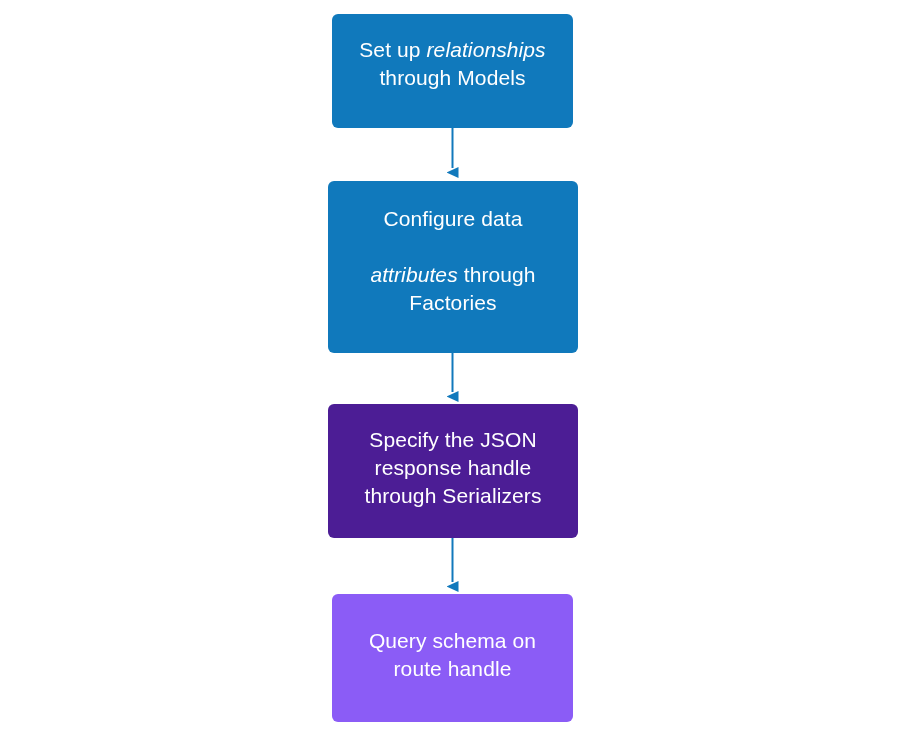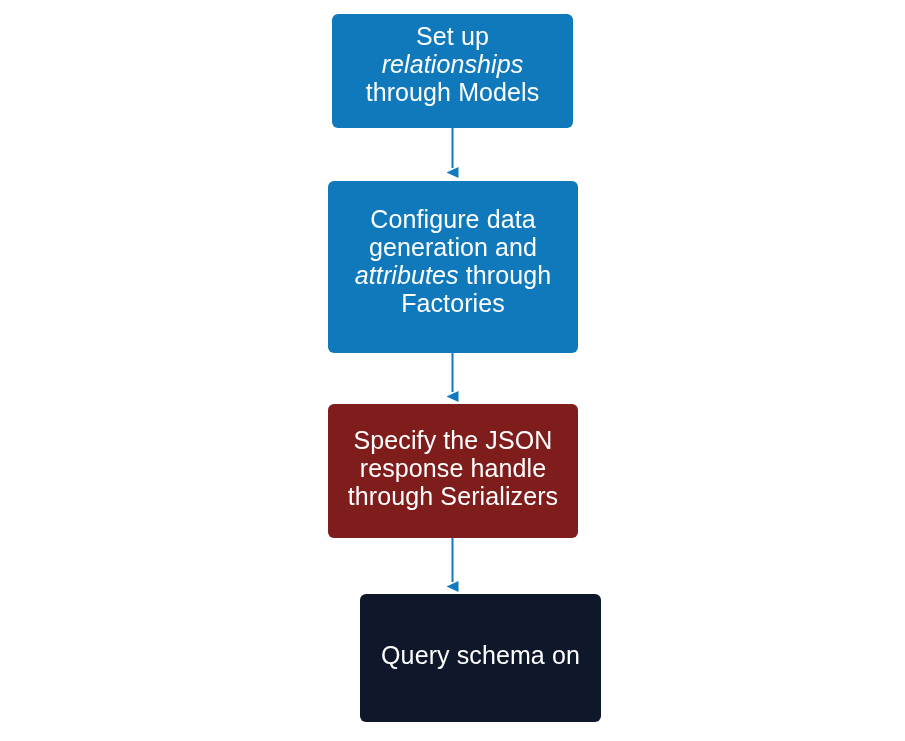--- a/index.html
+++ b/index.html
@@ -20,21 +20,21 @@
   }
   .node {
     position: absolute;
     box-sizing: border-box;
     border-radius: 6px;
     display: flex;
     align-items: center;
     justify-content: center;
     text-align: center;
     color: #ffffff;
-    font-size: 25px;
+    font-size: 21px;
     line-height: 28px;
     font-weight: 400;
     letter-spacing: 0.1px;
     padding: 4px 10px;
     -webkit-font-smoothing: antialiased;
   }
   .node .label {
     display: block;
     width: 100%;
   }
@@ -91,24 +91,24 @@
     <g>
       <line x1="452.5" y1="538" x2="452.5" y2="582" stroke="#1179bc" stroke-width="2" marker-end="url(#arrowhead)"></line>
     </g>
   </svg>
 
   <div class="node" id="node-models" style="background: rgb(16, 121, 188);">
     <span class="label"><span>Set up </span><em>relationships</em><br><span>through </span><strong>Models</strong></span>
   </div>
 
   <div class="node" id="node-factories" style="background: rgb(16, 121, 188);">
-    <span class="label"><span>Configure data</span><br><span>generation and</span><br><em>attributes</em><span> through</span><br><strong>Factories</strong></span>
+    <span class="label"><span>Configure data</span><br><br><em>attributes</em><span> through</span><br><strong>Factories</strong></span>
   </div>
 
-  <div class="node" id="node-serializers" style="background: #7f1d1d;">
+  <div class="node" id="node-serializers" style="background: #4c1d95;">
     <span class="label"><span>Specify the JSON</span><br><span>response handle</span><br><span>through </span><strong>Serializers</strong></span>
   </div>
 
-  <div class="node" id="node-query" style="background: #0f172a; margin-left: 28px;">
-    <span class="label"><span>Query schema on</span><br></span>
+  <div class="node" id="node-query" style="background: #8b5cf6;">
+    <span class="label"><span>Query schema on</span><br><span>route handle</span></span>
   </div>
 
 </div>
 
 </body></html>

